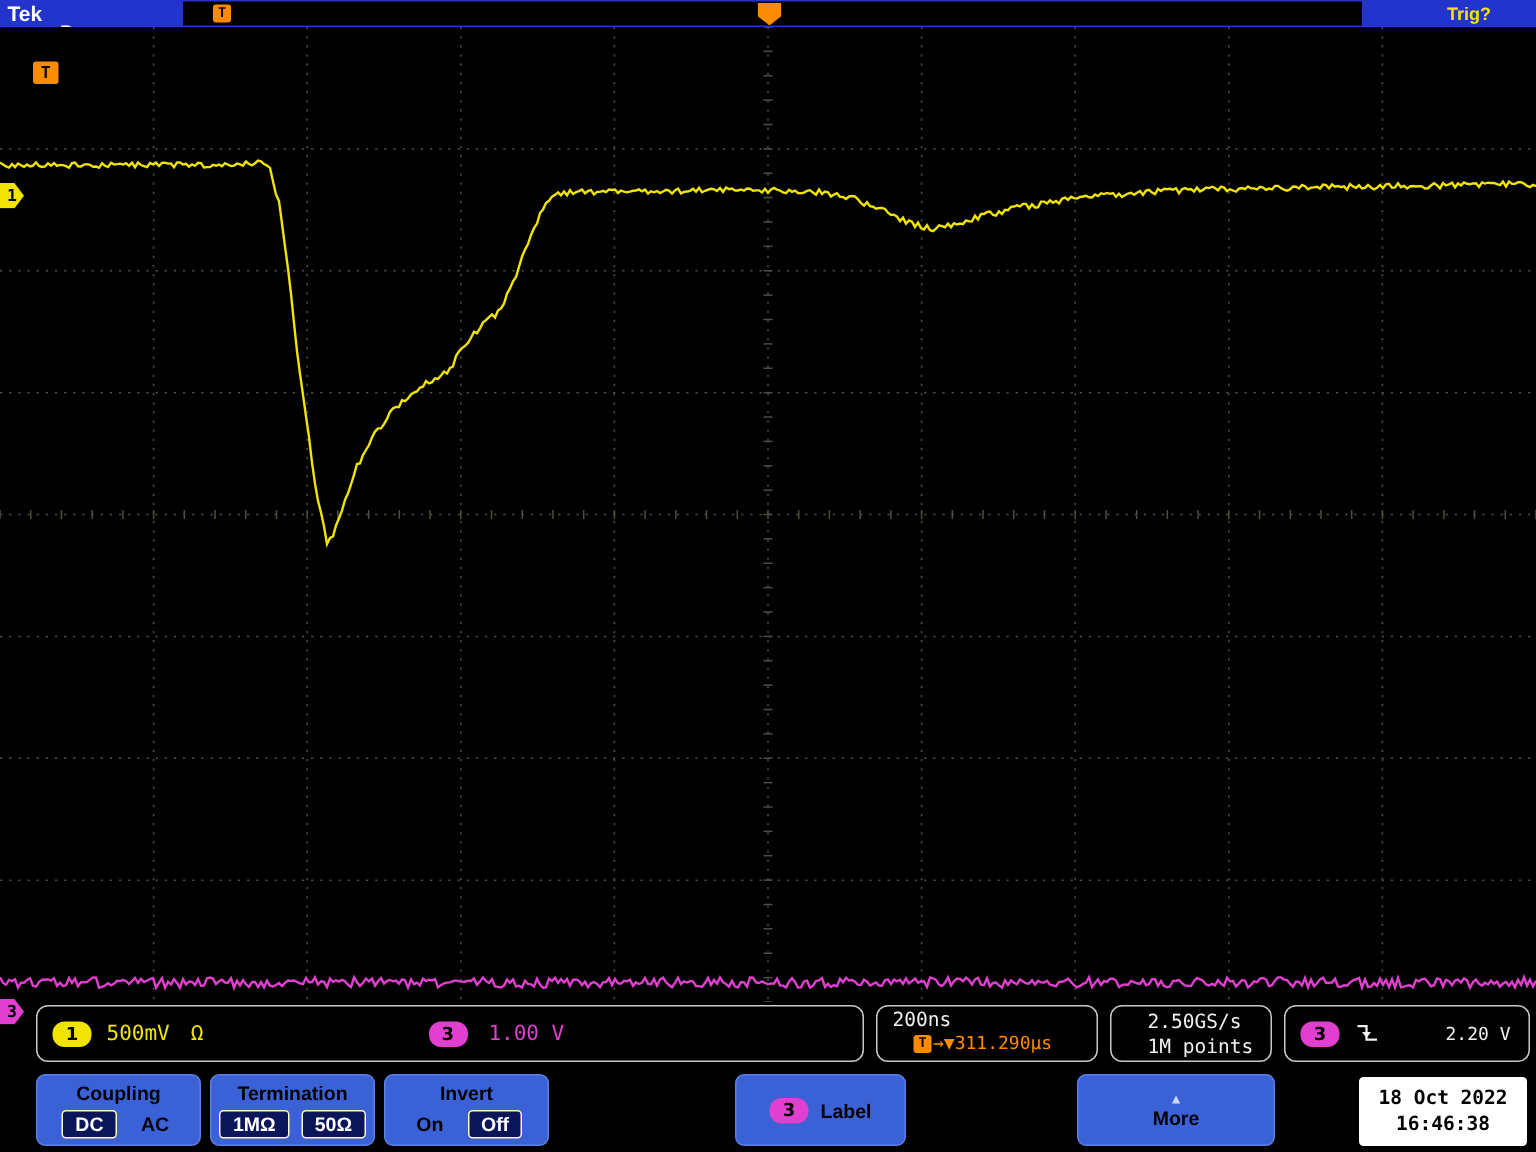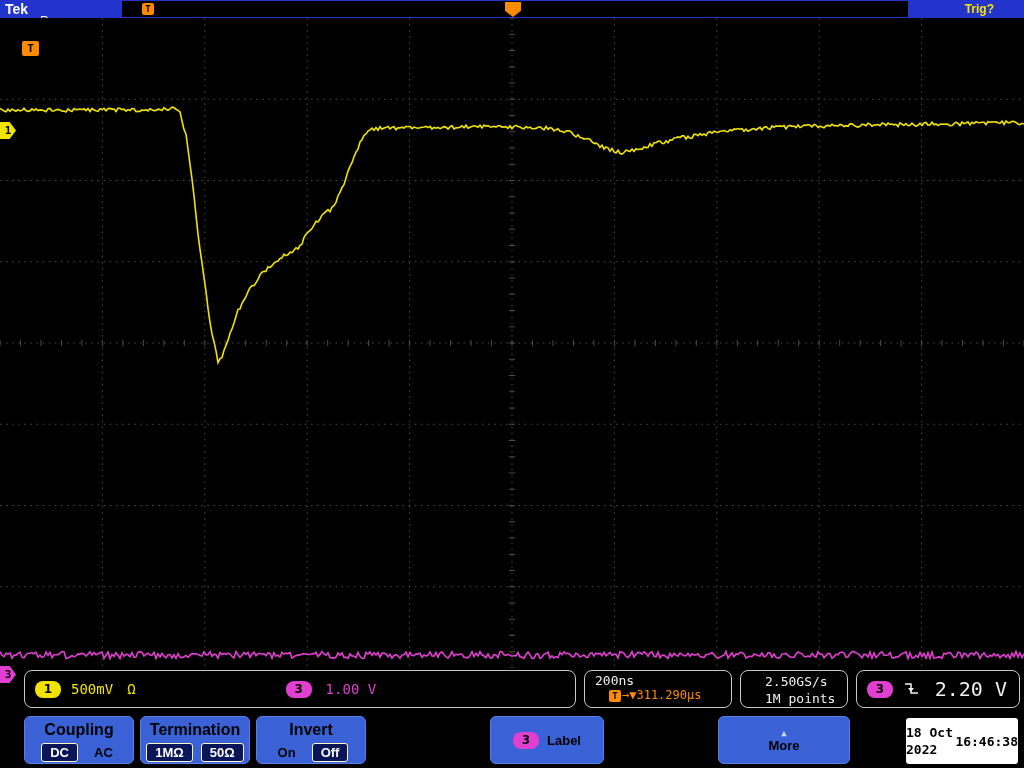--- a/index.html
+++ b/index.html
@@ -39,30 +39,30 @@
   .ch1-text { color:#f0e400; font-size:14px; }
   .ch3-text { color:#e13fd0; font-size:14px; }
   .white-text { color:#f0f0f0; font-size:13px; }
   .orange-text { color:#ff8b00; font-size:12px;padding-left:14px; }
   .t-mini { display:inline-flex; align-items:center; justify-content:center; width:12px; height:12px; background:#ff8b00; border-radius:2px; color:#000; font-size:9px; font-weight:bold; margin-right:1px; vertical-align:middle; }
   .acq-line { color:#f0f0f0; font-size:13px; line-height:17px; }
 
   
   .menubar { position:absolute; left:0; top:712px; width:1024px; height:56px; background:#000; }
   .btn { position:absolute; top:4px; height:48px; background:#3a62d6; border-radius:6px; border:1px solid #5b80e6; }
-  .btn-title { text-align:center; margin-top:4px; color:#000; font-family:"Liberation Sans",sans-serif; font-weight:bold; font-size:16px; }
+  .btn-title { text-align:center; margin-top:4px; color:#000; font-family:"Liberation Sans",sans-serif; font-weight:bold; font-size:13px; }
   .btn-opts { display:flex; justify-content:center; gap:12px; margin-top:4px; align-items:center; }
   .opt { font-family:"Liberation Sans",sans-serif; font-weight:bold; font-size:13px; }
   .opt.sel { background:#0a155a; color:#fff; border:1px solid #fef9c3; border-radius:3px; padding:1px 8px; }
   .opt.plain { color:#000; padding:1px 4px; }
   .btn-center { display:flex; align-items:center; justify-content:center; height:100%; gap:8px; }
   .btn-col { display:flex; flex-direction:column; align-items:center; justify-content:center; height:100%; }
   .label-text { color:#000; font-family:"Liberation Sans",sans-serif; font-weight:bold; font-size:13px; }
   .up-arrow { color:#cdd8f8; font-size:9px; line-height:10px; }
-  .datebox { position:absolute; top:6px; left:906px; width:112px; height:46px; background:#fff; border-radius:3px; display:flex; flex-direction:row; align-items:center; justify-content:center; color:#000; font-size:13px; font-weight:bold; line-height:17px; }
+  .datebox { position:absolute; top:6px; left:906px; width:112px; height:46px; background:#fff; border-radius:3px; display:flex; flex-direction:column; align-items:center; justify-content:center; color:#000; font-size:13px; font-weight:bold; line-height:17px; }
 </style>
 </head>
 <body>
 
 <div id="screen">
 
   <div class="topbar">
     <span class="tek-logo">Tek</span>
     <span class="run-status">Run</span>
     <div class="record-strip">
@@ -209,21 +209,21 @@
     <div class="acq-line">2.50GS/s</div>
     <div class="acq-line">1M points</div>
   </div>
 
   <div class="robox box-trig">
     <span class="pill magenta" style="margin-left:10px">3</span>
     <svg width="18" height="16" style="margin-left:10px">
       <path d="M2,3 H8 V12 H15" stroke="#f0f0f0" stroke-width="1.5" fill="none"></path>
       <polygon points="5,7 11,7 8,11" fill="#f0f0f0"></polygon>
     </svg>
-    <span class="white-text" style="margin-left:auto;margin-right:12px;font-size:20px">2.20 V</span>
+    <span class="white-text" style="margin-left:auto;margin-right:12px;font-size:12px">2.20 V</span>
   </div>
 
   <div class="menubar">
 
     <div class="btn" style="left:24px;width:110px">
       <div class="btn-title">Coupling</div>
       <div class="btn-opts">
         <span class="opt sel">DC</span>
         <span class="opt plain">AC</span>
       </div>

